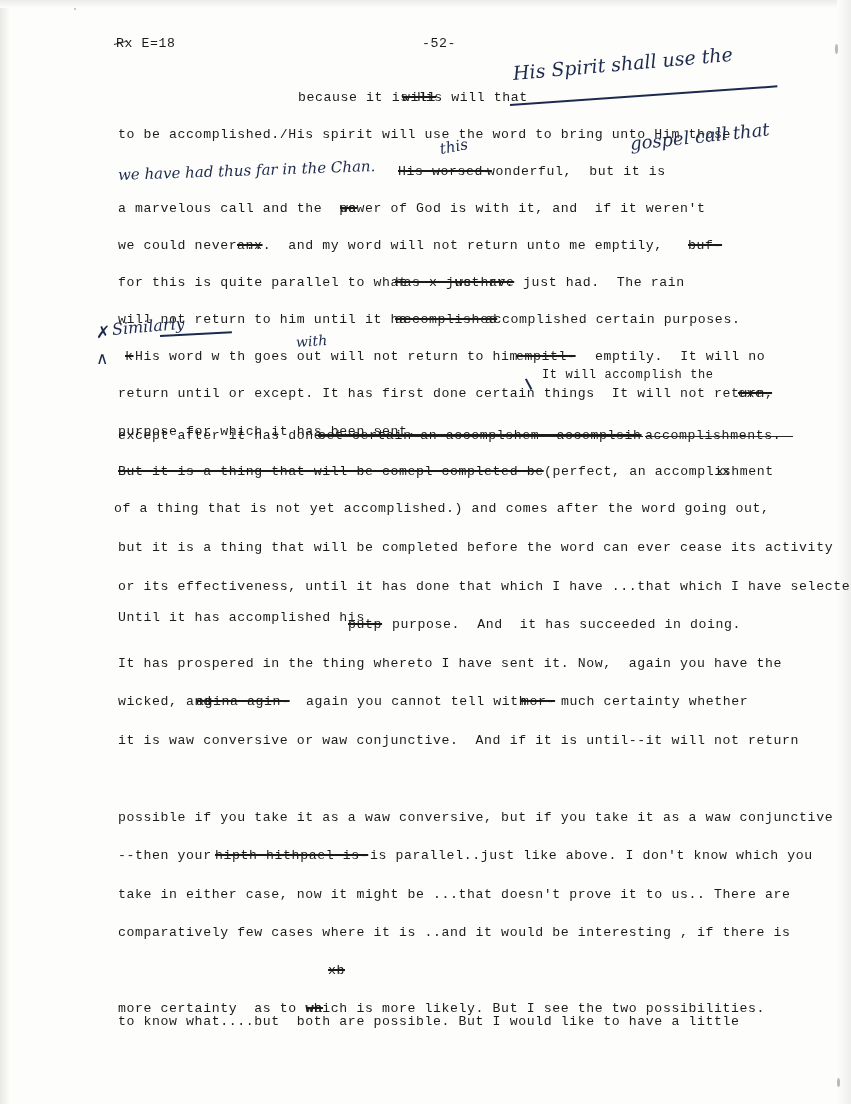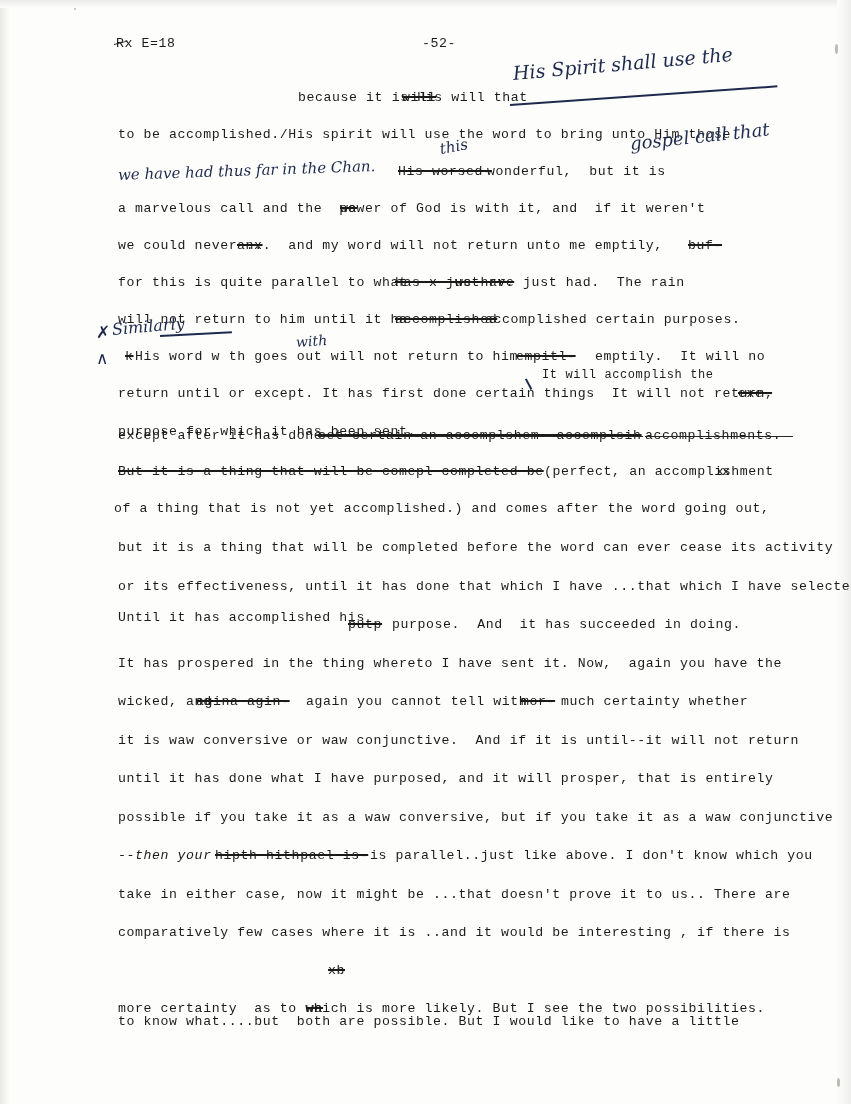--- a/index.html
+++ b/index.html
@@ -134,23 +134,22 @@
     <div class="typed" style="left:114px; top:501px;">of a thing that is not yet accomplished.) and comes after the word going out,</div>
     <div class="typed" style="left:118px; top:540px;">but it is a thing that will be completed before the word can ever cease its activity</div>
     <div class="typed" style="left:118px; top:579px;">or its effectiveness, until it has done that which I have ...that which I have selected.</div>
     <div class="typed" style="left:118px; top:610px;">Until it has accomplished his</div>
     <div class="typed" style="left:392px; top:617px;">purpose.  And  it has succeeded in doing.</div>
     <div class="typed" style="left:118px; top:656px;">It has prospered in the thing whereto I have sent it. Now,  again you have the</div>
     <div class="typed" style="left:118px; top:694px;">wicked, and</div>
     <div class="typed" style="left:306px; top:694px;">again you cannot tell with</div>
     <div class="typed" style="left:561px; top:694px;">much certainty whether</div>
     <div class="typed" style="left:118px; top:733px;">it is waw conversive or waw conjunctive.  And if it is until--it will not return</div>
-    <div class="typed" style="left:118px; top:771px;">until it has done what I have purposed, and it will prosper, that is entirely</div>
     <div class="typed" style="left:118px; top:810px;">possible if you take it as a waw conversive, but if you take it as a waw conjunctive</div>
-    <div class="typed" style="left:118px; top:848px;font-style:italic;">--then your</div>
+    <div class="typed" style="left:118px; top:848px;">--then your</div>
     <div class="typed" style="left:370px; top:848px;">is parallel..just like above. I don't know which you</div>
     <div class="typed" style="left:118px; top:887px;">take in either case, now it might be ...that doesn't prove it to us.. There are</div>
     <div class="typed" style="left:118px; top:925px;">comparatively few cases where it is ..and it would be interesting , if there is</div>
     <div class="typed" style="left:118px; top:1014px;">to know what....but  both are possible. But I would like to have a little</div>
     <div class="typed" style="left:118px; top:1001px;">more certainty  as to which is more likely. But I see the two possibilities.</div>
 
     <div class="typed strike" style="left:402px; top:90px;">will</div>
     <div class="typed strike" style="left:398px; top:164px;">His worsed-</div>
     <div class="typed strike" style="left:340px; top:201px;">wa</div>
     <div class="typed strike" style="left:237px; top:238px;">anx</div>

